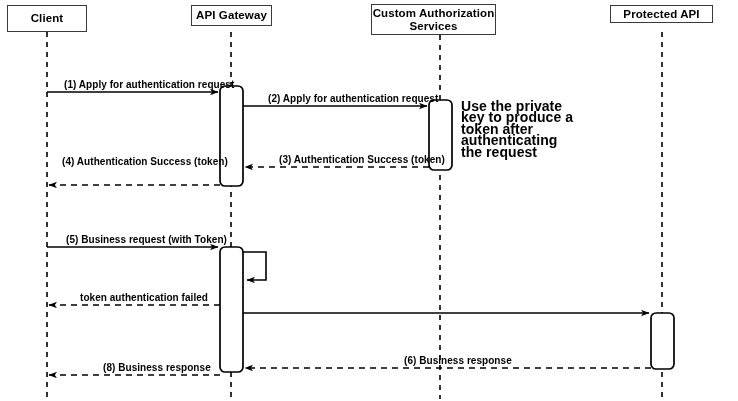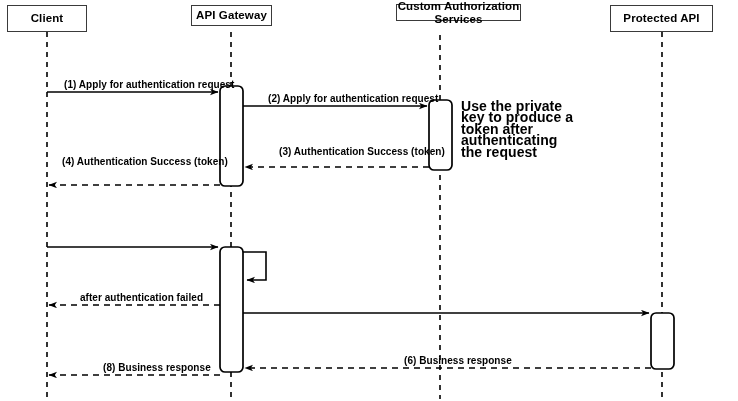--- a/index.html
+++ b/index.html
@@ -107,39 +107,40 @@
   </svg>
 
   <div class="lifeline-box" style="left:7px;  top:5px;  width:80px;  height:27px;">
     <span>Client</span>
   </div>
 
   <div class="lifeline-box" style="left:191px; top:5px;  width:81px;  height:21px;">
     <span>API Gateway</span>
   </div>
 
-  <div class="lifeline-box" style="left:396px; top:4px;  width:125px; height:17px;text-align:center;">
+  <div class="lifeline-box" style="left:371px; top:4px;  width:125px; height:31px;text-align:center;">
     <span>Custom Authorization Services</span>
   </div>
 
-  <div class="lifeline-box" style="left:610px; top:5px;  width:103px; height:27px;">
+  <div class="lifeline-box" style="left:610px; top:5px;  width:103px; height:18px;">
     <span>Protected API</span>
   </div>
 
   <div class="msg-label" style="left:64px;  top:79px;">(1) Apply for authentication request</div>
 
   <div class="msg-label" style="left:268px; top:93px;text-align:right;">(2) Apply for authentication request</div>
 
-  <div class="msg-label" style="left:279px; top:146px;">(3) Authentication Success (token)</div>
+  <div class="msg-label" style="left:279px; top:154px;">(3) Authentication Success (token)</div>
 
   <div class="msg-label" style="left:62px;  top:156px;text-align:center;">(4) Authentication Success (token)</div>
 
+  <div class="msg-label" style="left:66px;  top:234px;">(5) Business request (with Token)</div>
 
 
-  <div class="msg-label" style="left:80px;  top:292px;">after authentication failed</div>
+  <div class="msg-label" style="left:80px;  top:292px;">token authentication failed</div>
 
 
   <div class="msg-label" style="left:404px; top:355px;">(6) Business response</div>
 
   <div class="msg-label" style="left:87px;  top:362px;padding-left:16px;">(8) Business response</div>
 
   <div class="note-text" style="left:461px; top:101px;">Use the private
 key to produce a
 token after
 authenticating

